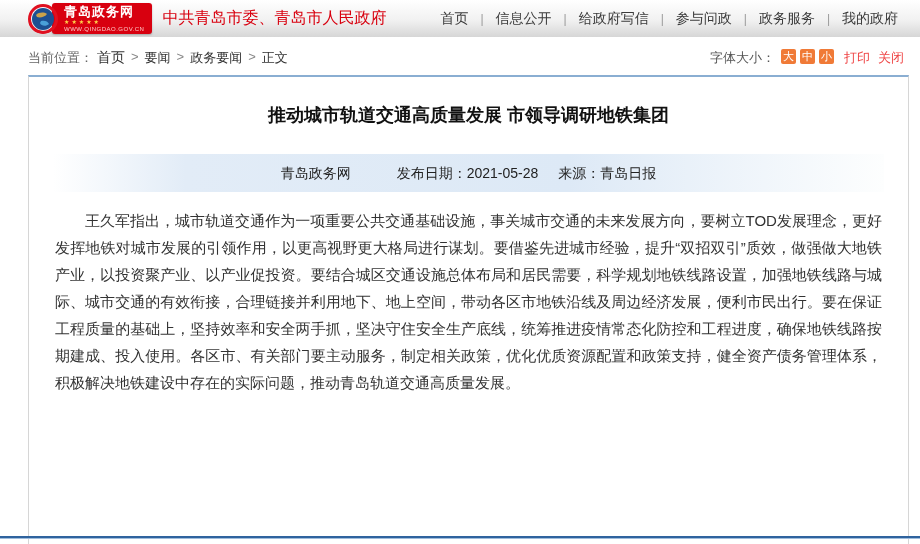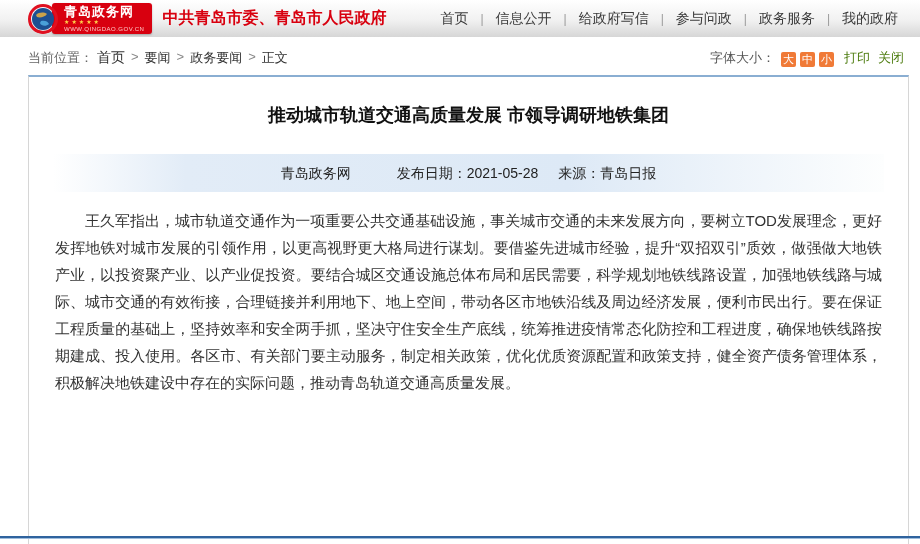--- a/index.html
+++ b/index.html
@@ -19,43 +19,43 @@
   }
   .logo { display:flex; align-items:center; cursor:pointer; }
   .globe { width:30px; height:30px; margin-right:-6px; position:relative; z-index:2; }
   .logo-box {
     background:#d8000f; border-radius:3px; padding:2px 8px 2px 12px;
     display:flex; flex-direction:column; line-height:1; box-shadow:0 1px 2px rgba(0,0,0,.25);
   }
   .logo-name { color:#ffffff; font-weight:bold; font-size:13px; letter-spacing:1px; }
   .logo-stars { color:#ffd24a; font-size:6px; letter-spacing:2px; margin-top:1px; }
   .logo-url { color:#ffc9c9; font-size:6px; margin-top:1px; letter-spacing:.5px; }
-  .org-title { color:#d8000f; font-weight:bold; font-size:16px; margin-left:10px; }
+  .org-title { color:#d8000f; font-weight:normal; font-size:16px; margin-left:10px; }
   .top-nav { display:flex; align-items:center; font-size:14px; color:#3a3a3a; }
   .top-nav .nav-item { padding:0 6px; cursor:pointer; white-space:nowrap; }
   .top-nav .sep { color:#9a9a9a; padding:0 6px; font-size:12px; }
 
   
   .toolbar {
     margin-top:11px; padding:0 16px 0 28px; height:20px;
     display:flex; align-items:center; justify-content:space-between;
     font-size:13px; color:#666;
   }
   .breadcrumb { display:flex; align-items:flex-start; }
   .breadcrumb .crumb { color:#333; padding:0 4px; cursor:pointer; }
   .breadcrumb .crumb-home { font-size:14px; }
   .breadcrumb .bc-sep { color:#888; padding:0 2px; }
-  .page-tools { display:flex; align-items:flex-end; }
+  .page-tools { display:flex; align-items:flex-start; }
   .fontsize-label { color:#555; margin-right:4px; }
   .fs-btn {
     display:inline-block; width:15px; height:15px; line-height:15px;
     background:#f07a37; color:#fff; font-size:11px; text-align:center;
     border-radius:2px; margin:0 2px; cursor:pointer;
   }
-  .tool-link { color:#4d7c0f; margin-left:8px; cursor:pointer; }
+  .tool-link { color:#ef4444; margin-left:8px; cursor:pointer; }
 
   
   .article-box {
     margin:7px 11px 0 28px; width:881px; height:536px;
     background:#fff;
     border:1px solid #d6d6d6; border-top:2px solid #8aaed2;
     overflow:hidden;
   }
   .article-title {
     margin:26px 20px 0; text-align:center;

